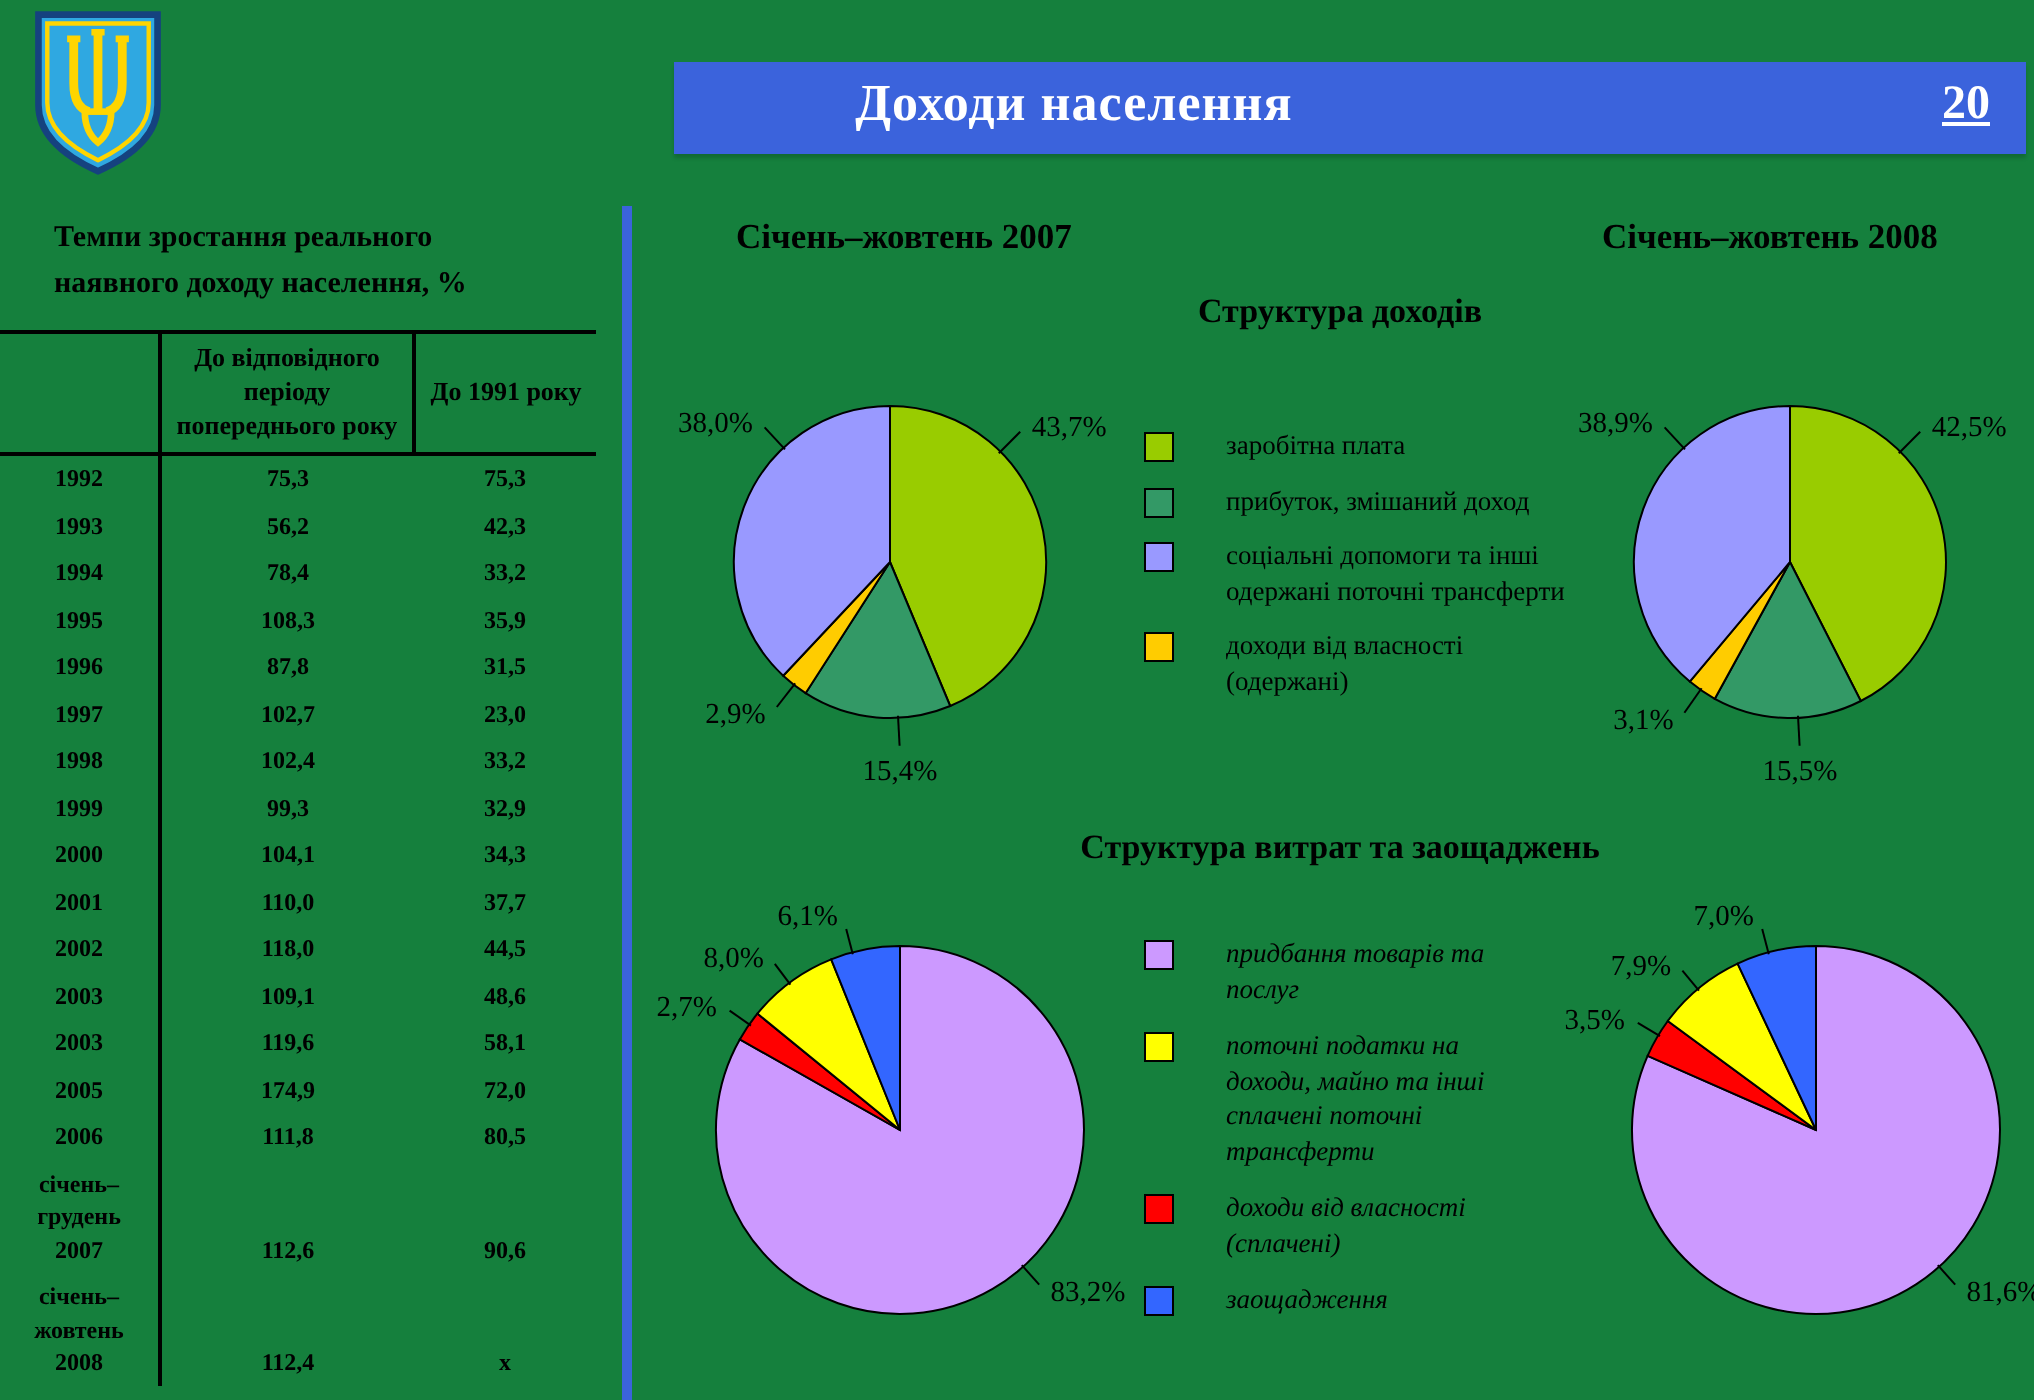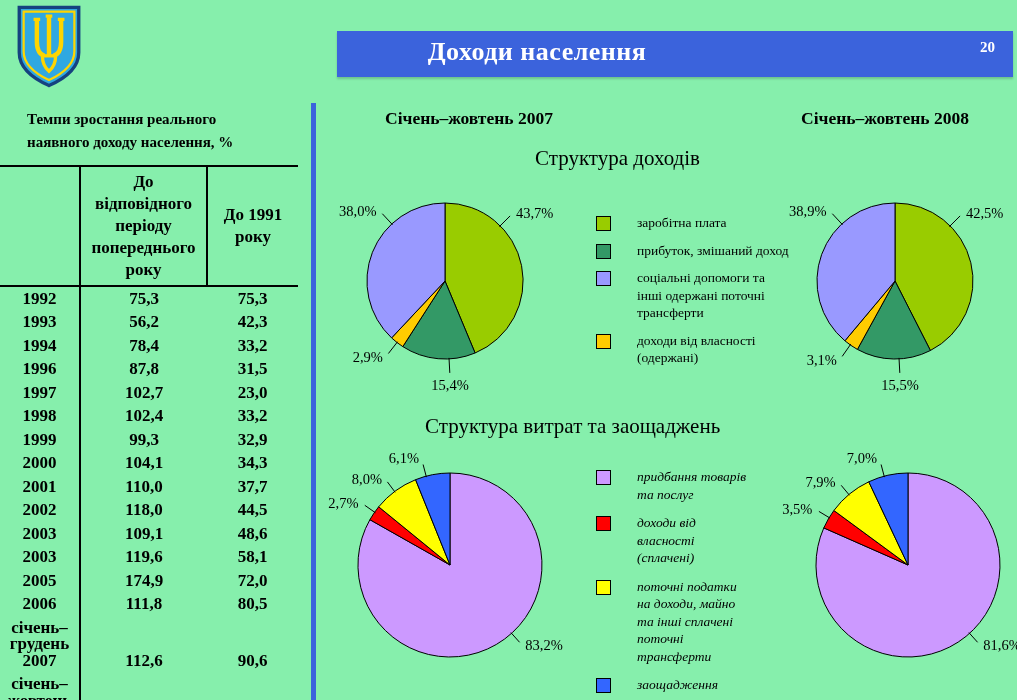--- a/index.html
+++ b/index.html
@@ -1,61 +1,61 @@
 <!DOCTYPE html>
 <html><head>
 <meta charset="utf-8">
 <style>
   html,body{margin:0;padding:0;background:#fff;}
-  .slide{position:relative;width:1017px;height:700px;background:#86efac;
+  .slide{position:relative;width:1017px;height:700px;background:#15803d;
          font-family:"Liberation Serif",serif;color:#000;overflow:hidden;}
 
   
   .coat{position:absolute;left:12px;top:4px;width:74px;height:86px;}
   .header-bar{position:absolute;left:337px;top:31px;width:676px;height:46px;
               box-shadow:0 2px 2px rgba(0,0,0,.18);}
   .header-title{position:absolute;left:0;top:6px;width:400px;text-align:center;
                 font-weight:bold;font-size:26px;color:#fff;letter-spacing:.5px;}
-  .page-number{position:absolute;right:18px;top:8px;font-weight:bold;font-size:15px;color:#fff;}
+  .page-number{position:absolute;right:18px;top:8px;font-weight:bold;font-size:24px;color:#fff;text-decoration:underline;}
 
   
   .left-panel{position:absolute;left:0;top:108px;width:302px;}
   .table-title{width:248px;margin:0 auto;text-align:left;font-weight:bold;
                font-size:15px;line-height:1.5;}
   .growth-table{width:298px;margin-top:12px;border-collapse:collapse;font-weight:bold;}
   .growth-table .w1{width:80px}.growth-table .w2{width:127px}.growth-table .w3{width:91px}
   .growth-table th{border-top:2px solid #000;border-bottom:2px solid #000;
-                   font-size:17px;line-height:1.3;padding:4px 2px;text-align:center;
+                   font-size:13px;line-height:1.3;padding:4px 2px;text-align:center;
                    vertical-align:middle;font-weight:bold;}
   .growth-table th.h2{border-left:2px solid #000;border-right:2px solid #000;}
-  .growth-table td{font-size:17px;text-align:center;padding:3.5px 2px;line-height:16.5px;}
+  .growth-table td{font-size:12px;text-align:center;padding:3.5px 2px;line-height:16.5px;}
   .growth-table td.c-prev{border-left:2px solid #000;}
   .growth-table td.vbottom{vertical-align:bottom;}
 
   
   .divider{position:absolute;left:311px;top:103px;width:5px;height:597px;}
 
   
   .charts{position:absolute;left:325px;top:100px;width:692px;height:600px;}
   .col-title{position:absolute;width:240px;text-align:center;font-weight:bold;font-size:17.5px;}
-  .t2007{left:24px;top:8px;}
+  .t2007{left:7px;top:8px;}
   .t2008{left:440px;top:8px;}
-  .sec-title{position:absolute;text-align:left;font-weight:normal;font-size:21px;}
+  .sec-title{position:absolute;text-align:center;font-weight:bold;font-size:17px;}
   .sec-income{left:210px;top:46px;width:270px;}
   .sec-expense{left:100px;top:314px;width:490px;}
   .pie{position:absolute;overflow:visible;}
   .pie text{font-family:"Liberation Serif",serif;font-size:14.5px;}
   .pie1{left:8px;top:74px;}
   .pie2{left:458px;top:74px;}
   .pie3{left:10px;top:338px;}
   .pie4{left:468px;top:338px;}
   .legend{position:absolute;display:flex;flex-direction:column;font-size:13.5px;line-height:1.3;}
   .legend1{left:247px;top:114px;width:218px;gap:10px;}
   .legend2{left:247px;top:368px;width:178px;gap:11px;font-style:italic;}
-  .legend-item{display:flex;align-items:flex-start;margin-left:24px;}
+  .legend-item{display:flex;align-items:flex-start;}
   .swatch{flex:0 0 13px;width:13px;height:13px;border:1px solid #000;
           margin-right:26px;margin-top:2px;}
 </style>
 </head>
 <body>
 
 <div class="slide">
 
   <svg class="coat" viewBox="0 0 64 78">
     <path d="M5,3 H59 V44 Q59,62 32,74 Q5,62 5,44 Z" fill="#2FA8E1" stroke="#15427F" stroke-width="3"></path>
@@ -100,20 +100,25 @@
             <td>1993</td>
             <td class="c-prev">56,2</td>
             <td>42,3</td>
           </tr>
           <tr>
             <td>1994</td>
             <td class="c-prev">78,4</td>
             <td>33,2</td>
           </tr>
           <tr>
+            <td>1995</td>
+            <td class="c-prev">108,3</td>
+            <td>35,9</td>
+          </tr>
+          <tr>
             <td>1996</td>
             <td class="c-prev">87,8</td>
             <td>31,5</td>
           </tr>
           <tr>
             <td>1997</td>
             <td class="c-prev">102,7</td>
             <td>23,0</td>
           </tr>
           <tr>
@@ -243,26 +248,26 @@
         <path d="M115,127 L80.6,41.7 A92,92 0 0 1 115.0,35.0 Z" fill="#3366FF" stroke="#000" stroke-width="1"></path>
         <line x1="91.4" y1="39.1" x2="88.1" y2="26.5" stroke="#000" stroke-width="1"></line>
         <text x="84.0" y="24.7" text-anchor="end" fill="#000">6,1%</text>
       </svg>
     <div class="legend legend2">
         <div class="legend-item">
           <span class="swatch" style="background: rgb(204, 153, 255);"></span>
           <span>придбання товарів та послуг</span>
         </div>
         <div class="legend-item">
+          <span class="swatch" style="background: rgb(255, 255, 0);"></span>
+          <span>поточні податки на доходи, майно та інші сплачені поточні трансферти</span>
+        </div>
+        <div class="legend-item">
           <span class="swatch" style="background: rgb(255, 0, 0);"></span>
           <span>доходи від власності (сплачені)</span>
-        </div>
-        <div class="legend-item">
-          <span class="swatch" style="background: rgb(255, 255, 0);"></span>
-          <span>поточні податки на доходи, майно та інші сплачені поточні трансферти</span>
         </div>
         <div class="legend-item">
           <span class="swatch" style="background: rgb(51, 102, 255);"></span>
           <span>заощадження</span>
         </div>
       </div>
     <svg class="pie pie4" width="230" height="255">
         <path d="M115,127 L115.0,35.0 A92,92 0 1 1 30.8,89.9 Z" fill="#CC99FF" stroke="#000" stroke-width="1"></path>
         <line x1="175.9" y1="194.6" x2="184.6" y2="204.3" stroke="#000" stroke-width="1"></line>
         <text x="190.3" y="212.3" text-anchor="start" fill="#000">81,6%</text>

